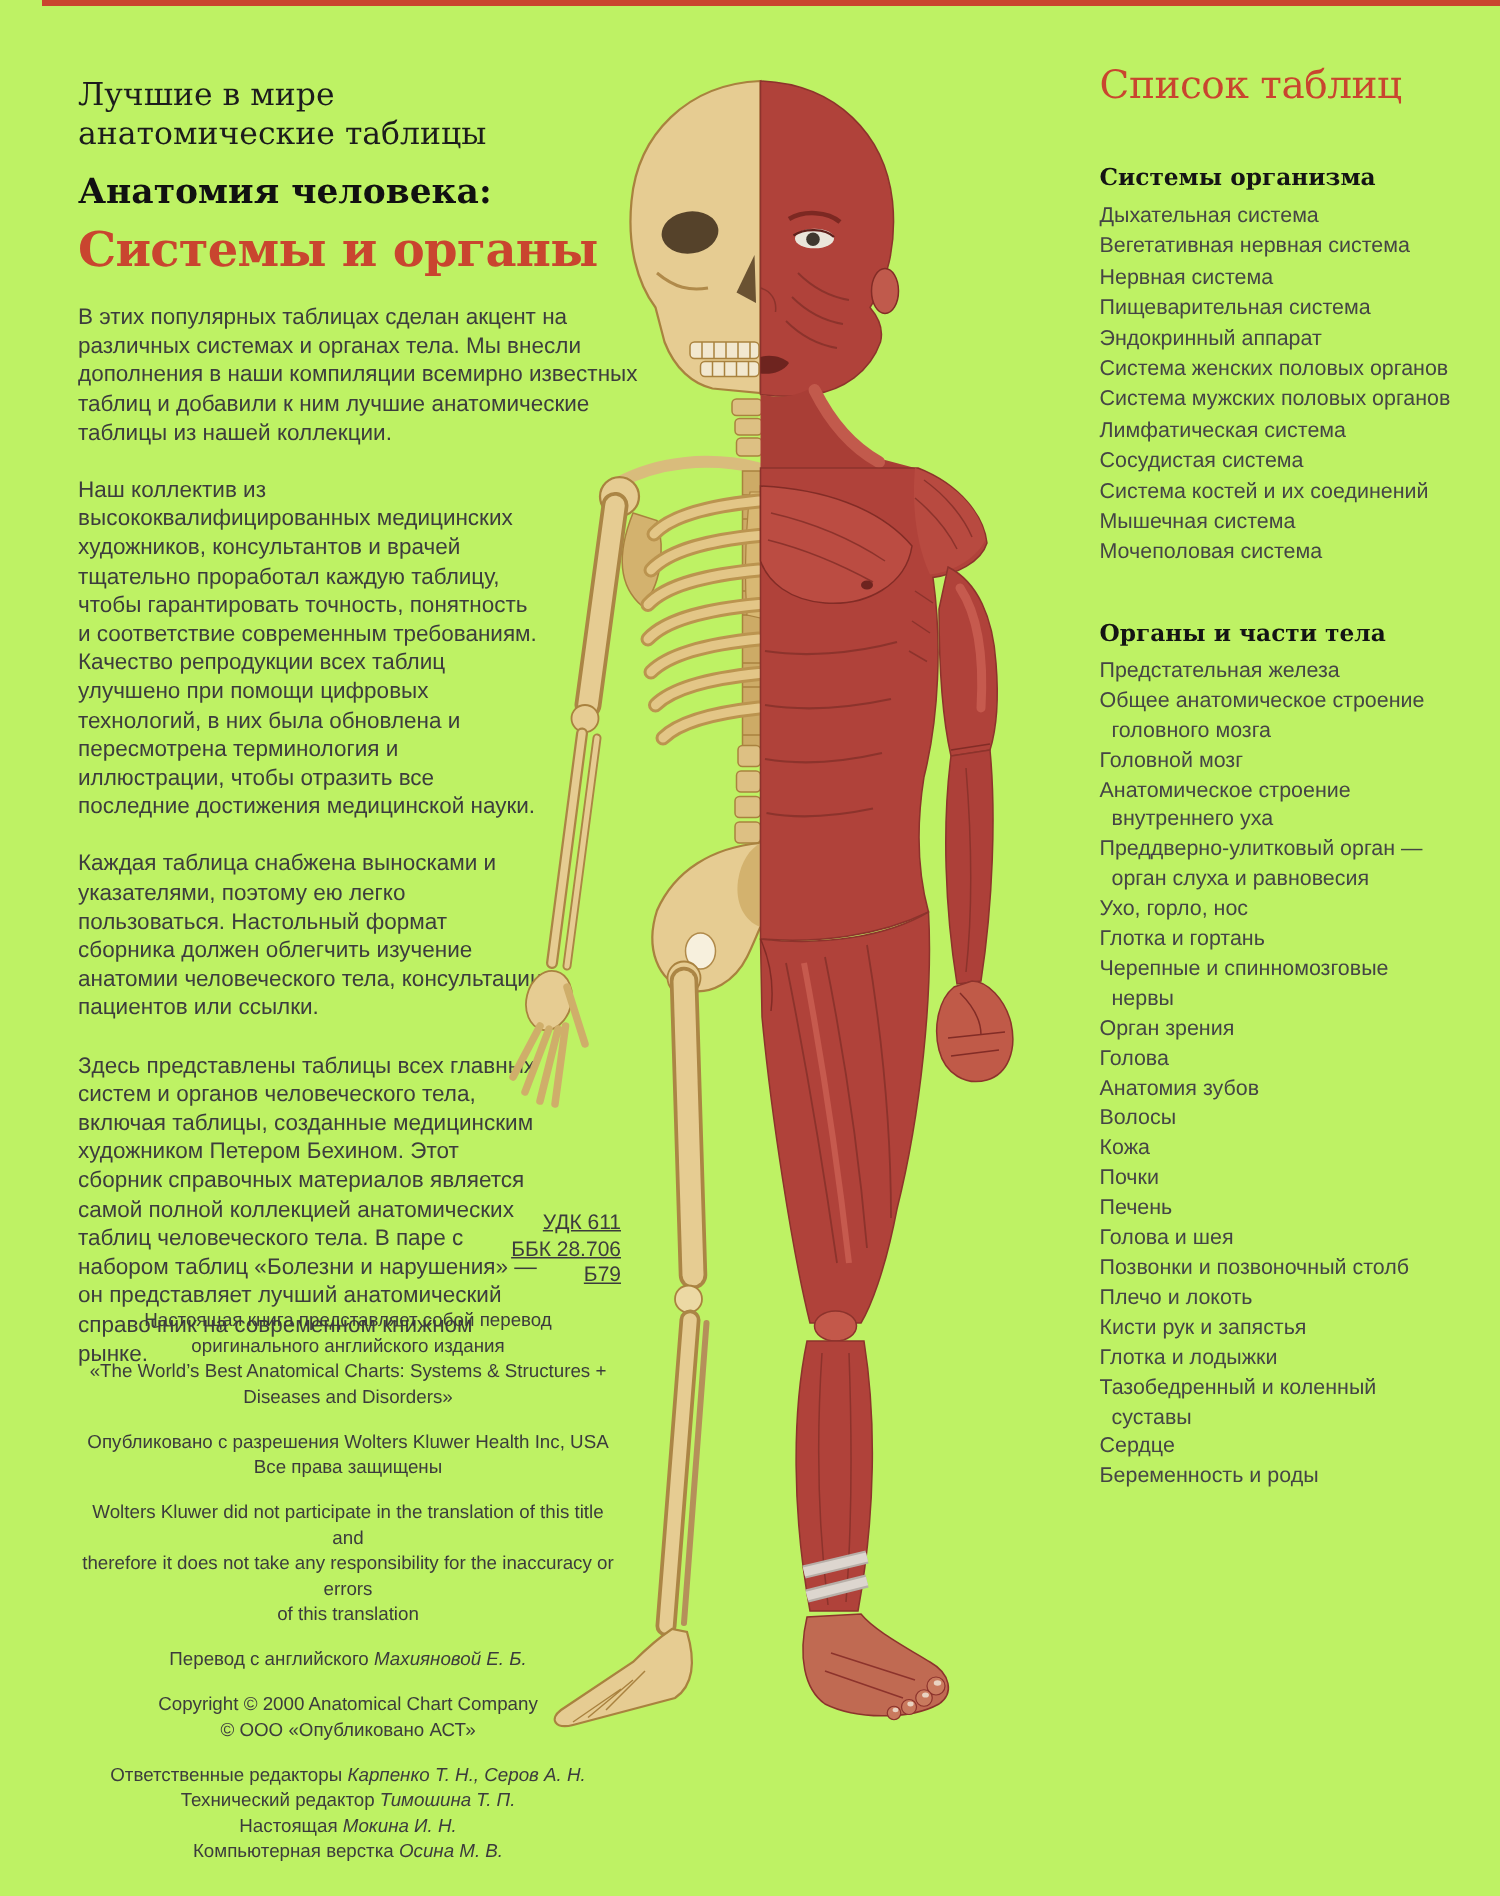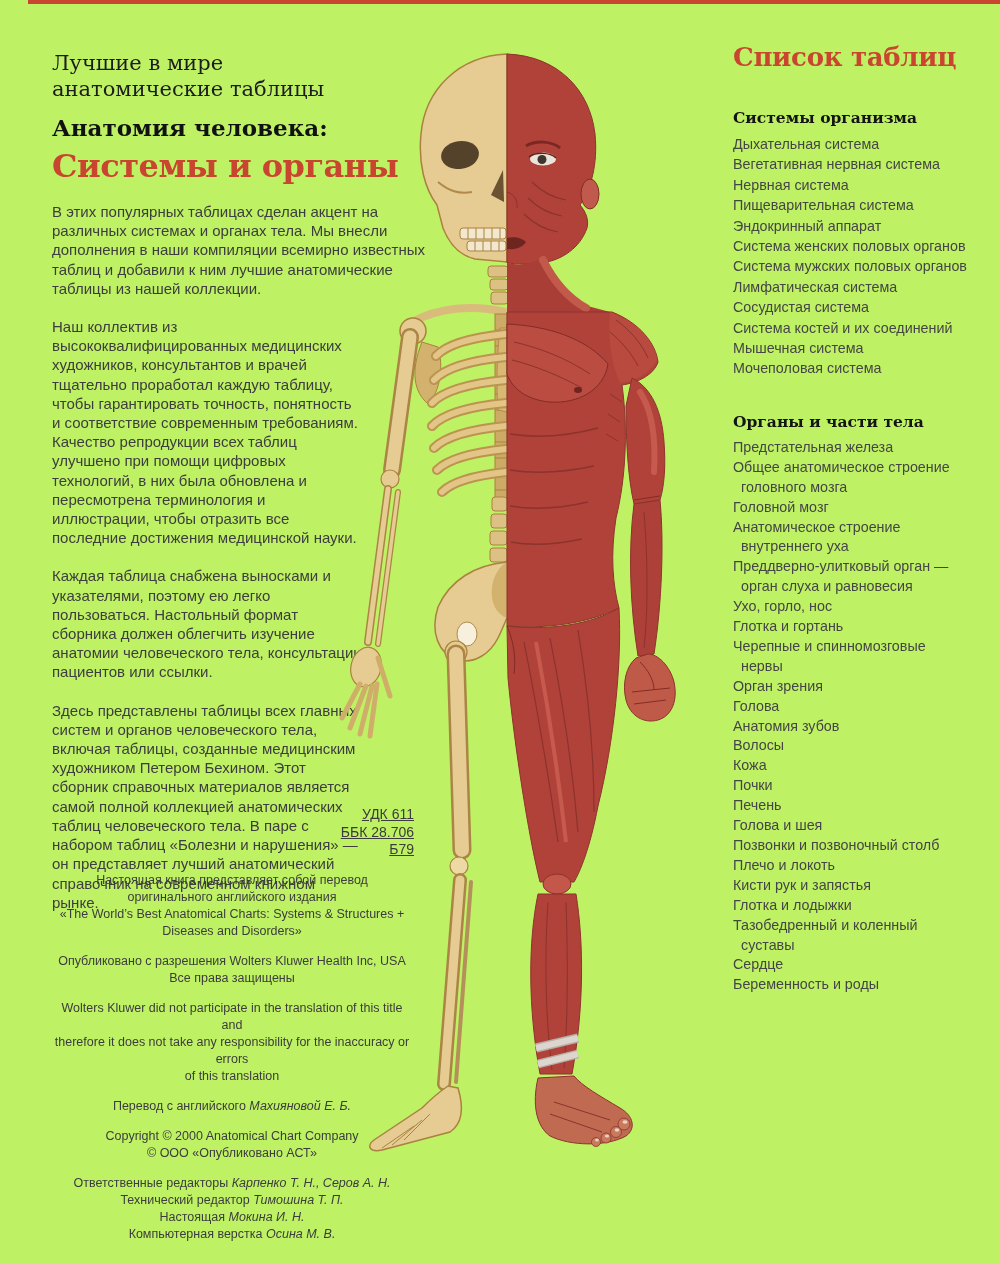--- a/index.html
+++ b/index.html
@@ -40,21 +40,21 @@
   .pub-line i{font-style:italic;}
 
   
   .figure-wrap{position:absolute;left:310px;top:42px;width:400px;height:1160px;}
   .figure-wrap svg{width:100%;height:100%;display:block;}
   .bone-fill{fill:var(--bone);}
   .muscle-fill{fill:var(--muscle);}
 
   
   .right-col{position:absolute;left:733px;top:42px;width:256px;}
-  .toc-header{font-family:"DejaVu Serif","Liberation Serif",serif;font-weight:bold;font-size:26px;line-height:30px;color:var(--accent);letter-spacing:-0.3px;}
+  .toc-header{font-family:"DejaVu Serif","Liberation Serif",serif;font-weight:normal;font-size:26px;line-height:30px;color:var(--accent);letter-spacing:-0.3px;}
   .toc-section-title{font-family:"DejaVu Serif","Liberation Serif",serif;font-weight:bold;font-size:15.5px;color:#141414;margin-top:0;}
   .toc-section-systems{margin-top:36px;}
   .toc-section-organs{margin-top:33px;}
   .toc-list{margin-top:7px;}
   .toc-item{font-size:14.3px;line-height:20.4px;color:#454545;padding-left:8px;text-indent:-8px;}
   .toc-section-organs .toc-item{line-height:19.9px;width:226px;}
 </style>
 </head>
 <body>
 

